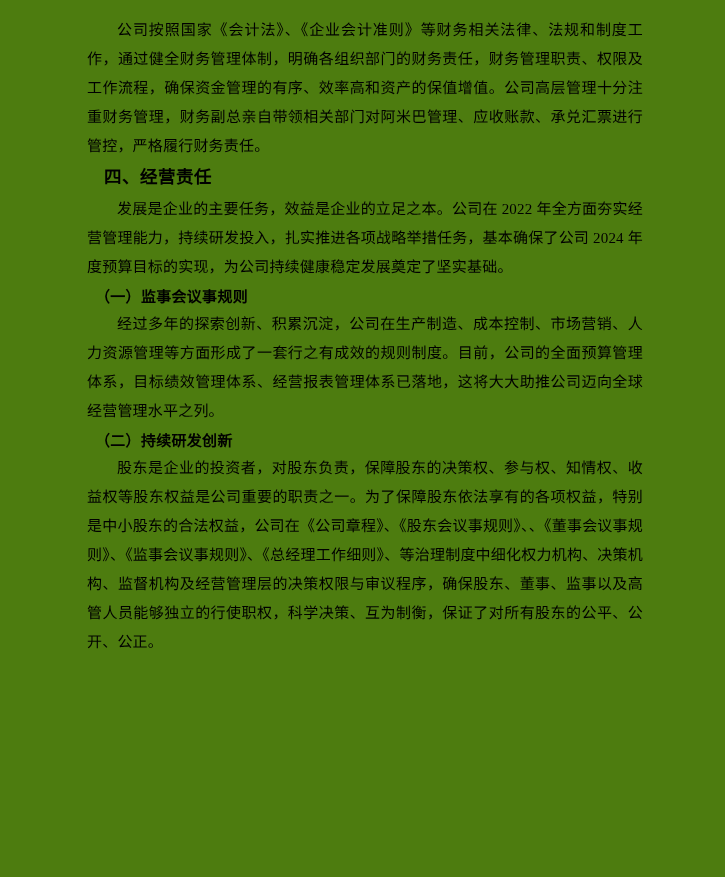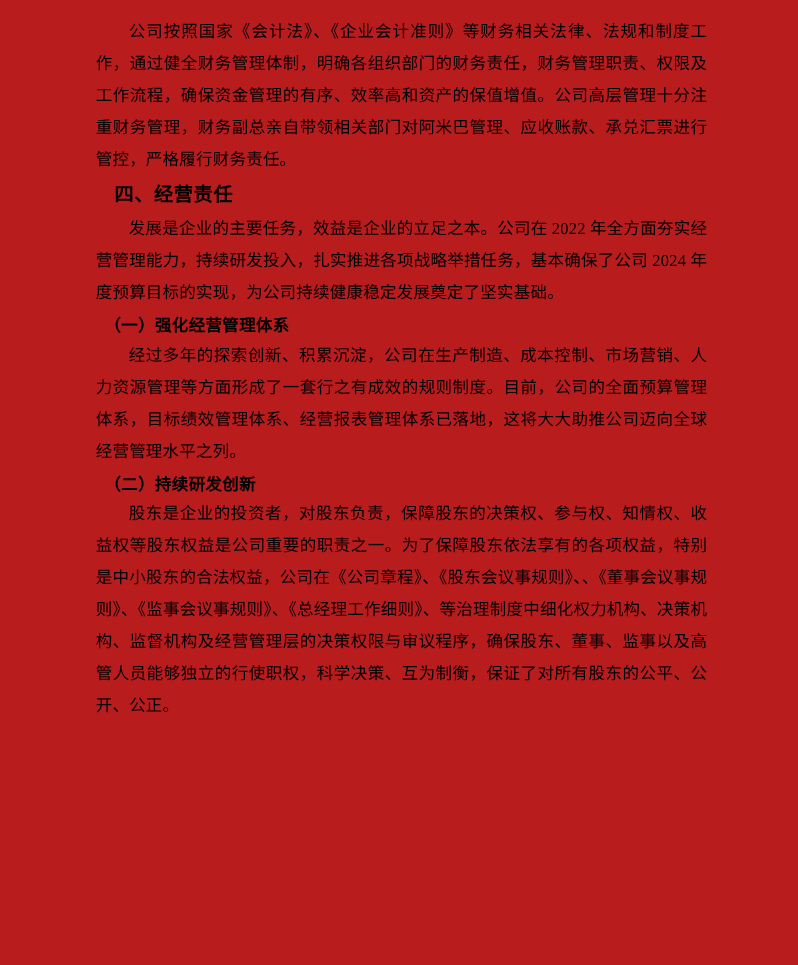--- a/index.html
+++ b/index.html
@@ -4,21 +4,21 @@
 <style>
   html, body {
     margin: 0;
     padding: 0;
     background: #ffffff;
   }
   .page {
     position: relative;
     width: 725px;
     height: 877px;
-    background: #b91c1c;
+    background: #4d7c0f;
     box-sizing: border-box;
     padding: 16px 82px 0 87px;
     overflow: hidden;
     font-family: "Liberation Serif", "DejaVu Serif", serif;
     color: #000000;
   }
   .body-para {
     margin: 0;
     font-size: 15px;
     line-height: 29px;
@@ -48,21 +48,21 @@
 <body>
 
 <div class="page">
 
   <p class="body-para">公司按照国家《会计法》、《企业会计准则》等财务相关法律、法规和制度工作，通过健全财务管理体制，明确各组织部门的财务责任，财务管理职责、权限及工作流程，确保资金管理的有序、效率高和资产的保值增值。公司高层管理十分注重财务管理，财务副总亲自带领相关部门对阿米巴管理、应收账款、承兑汇票进行管控，严格履行财务责任。</p>
 
   <h2 class="heading-1">四、经营责任</h2>
 
   <p class="body-para">发展是企业的主要任务，效益是企业的立足之本。公司在 2022 年全方面夯实经营管理能力，持续研发投入，扎实推进各项战略举措任务，基本确保了公司 2024 年度预算目标的实现，为公司持续健康稳定发展奠定了坚实基础。</p>
 
-  <h3 class="heading-2">（一）强化经营管理体系</h3>
+  <h3 class="heading-2">（一）监事会议事规则</h3>
 
   <p class="body-para">经过多年的探索创新、积累沉淀，公司在生产制造、成本控制、市场营销、人力资源管理等方面形成了一套行之有成效的规则制度。目前，公司的全面预算管理体系，目标绩效管理体系、经营报表管理体系已落地，这将大大助推公司迈向全球经营管理水平之列。</p>
 
   <h3 class="heading-2">（二）持续研发创新</h3>
 
 
 
 
   <p class="body-para">股东是企业的投资者，对股东负责，保障股东的决策权、参与权、知情权、收益权等股东权益是公司重要的职责之一。为了保障股东依法享有的各项权益，特别是中小股东的合法权益，公司在《公司章程》、《股东会议事规则》、、《董事会议事规则》、《监事会议事规则》、《总经理工作细则》、等治理制度中细化权力机构、决策机构、监督机构及经营管理层的决策权限与审议程序，确保股东、董事、监事以及高管人员能够独立的行使职权，科学决策、互为制衡，保证了对所有股东的公平、公开、公正。</p>
 

